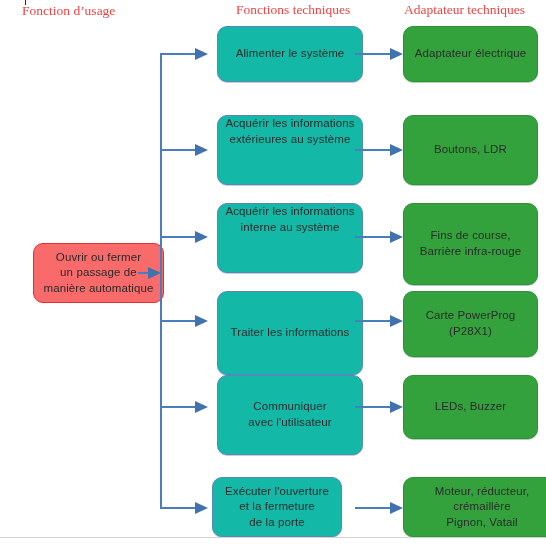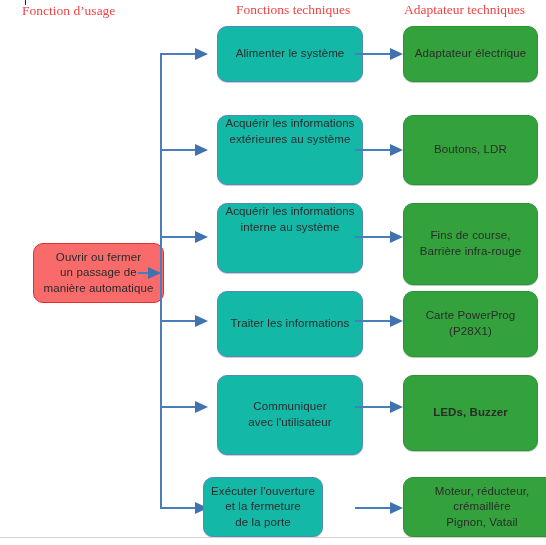--- a/index.html
+++ b/index.html
@@ -146,43 +146,43 @@
   <span class="lbl">Acquérir les informations<br>interne au système</span>
 </div>
 <div class="line-h" style="left:355px; top:236px; width:46px;"></div>
 <div class="arrow-head" style="left:390px; top:231px;"></div>
 <div class="node node-green align-center" style="left:403px; top:203px; width:135px; height:82px;">
   <span class="lbl">Fins de course,<br>Barrière infra-rouge</span>
 </div>
 
 <div class="line-h" style="left:160px; top:320px; width:46px;"></div>
 <div class="arrow-head" style="left:195px; top:315px;"></div>
-<div class="node node-blue align-center" style="left:209px; top:291px; width:146px; height:66px;">
+<div class="node node-blue align-center" style="left:209px; top:291px; width:146px; height:84px;">
   <span class="lbl">Traiter les informations</span>
 </div>
 <div class="line-h" style="left:355px; top:320px; width:46px;"></div>
 <div class="arrow-head" style="left:390px; top:315px;"></div>
 <div class="node node-green align-center" style="left:403px; top:291px; width:135px; height:66px;justify-content:center;">
   <span class="lbl">Carte PowerProg<br>(P28X1)</span>
 </div>
 
 <div class="line-h" style="left:160px; top:406px; width:46px;"></div>
 <div class="arrow-head" style="left:195px; top:401px;"></div>
 <div class="node node-blue align-center" style="left:209px; top:375px; width:146px; height:80px;">
   <span class="lbl">Communiquer<br>avec l'utilisateur</span>
 </div>
 <div class="line-h" style="left:355px; top:406px; width:46px;"></div>
 <div class="arrow-head" style="left:390px; top:401px;"></div>
-<div class="node node-green align-center" style="left:403px; top:375px; width:135px; height:76px;font-weight:bold;">
+<div class="node node-green align-center" style="left:403px; top:375px; width:135px; height:64px;">
   <span class="lbl">LEDs, Buzzer</span>
 </div>
 
 <div class="line-h" style="left:160px; top:507px; width:46px;"></div>
 <div class="arrow-head" style="left:195px; top:502px;"></div>
-<div class="node node-blue align-center" style="left:195px; top:477px; width:120px; height:60px;">
+<div class="node node-blue align-center" style="left:204px; top:477px; width:130px; height:60px;">
   <span class="lbl">Exécuter l'ouverture<br>et la fermeture<br>de la porte</span>
 </div>
 <div class="line-h" style="left:355px; top:507px; width:46px;"></div>
 <div class="arrow-head" style="left:390px; top:502px;"></div>
 <div class="node node-green align-center" style="left:403px; top:477px; width:158px; height:60px;align-items:center;">
   <span class="lbl">Moteur, réducteur,<br>crémaillère<br>Pignon, Vatail</span>
 </div>
 
 <div class="bottom-rule"></div>
 

